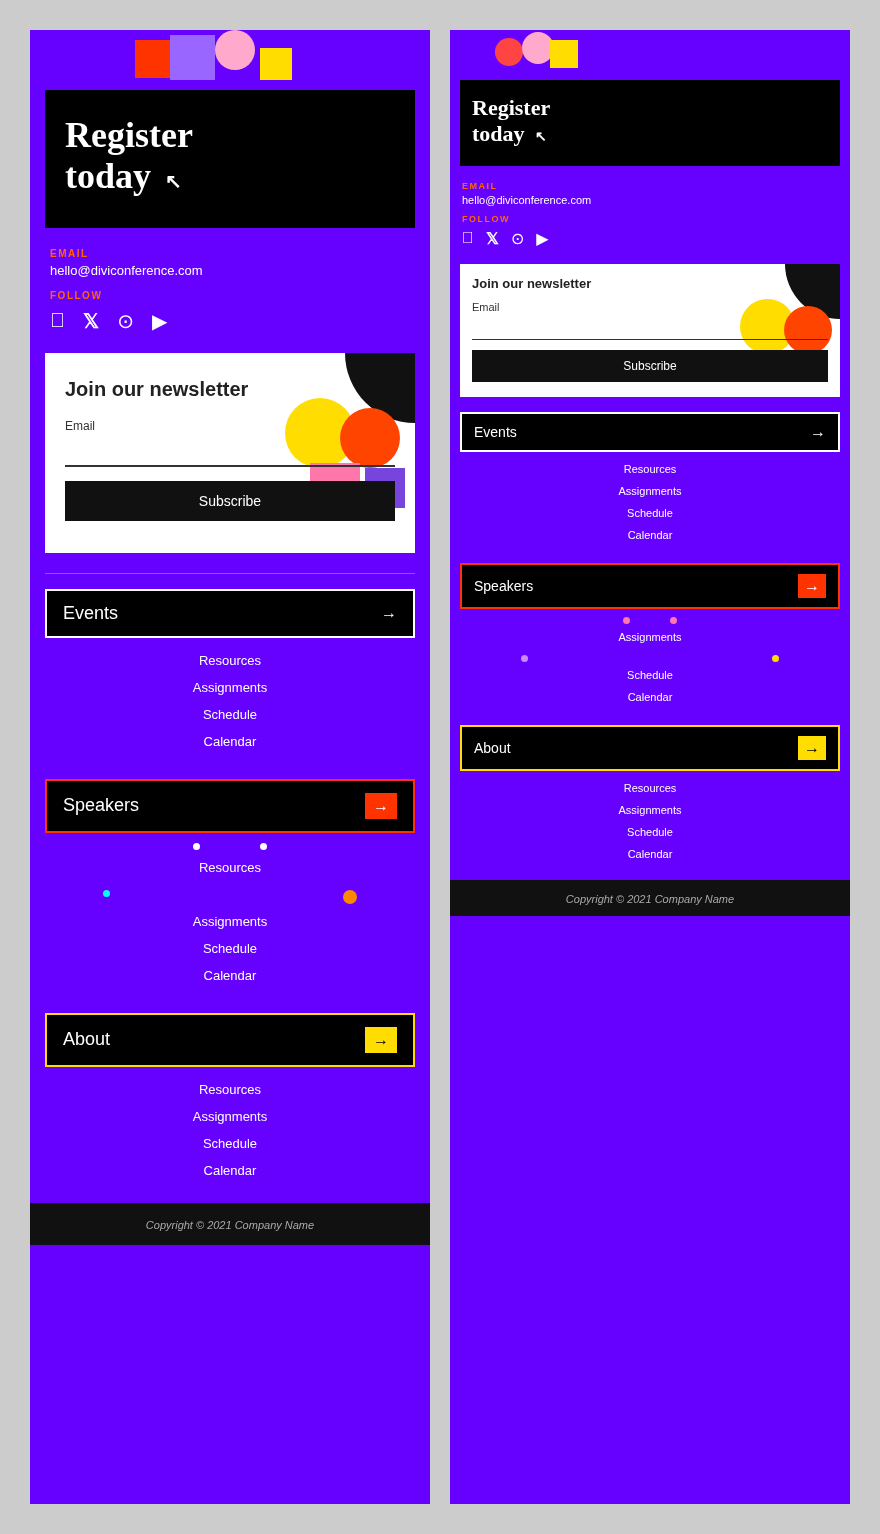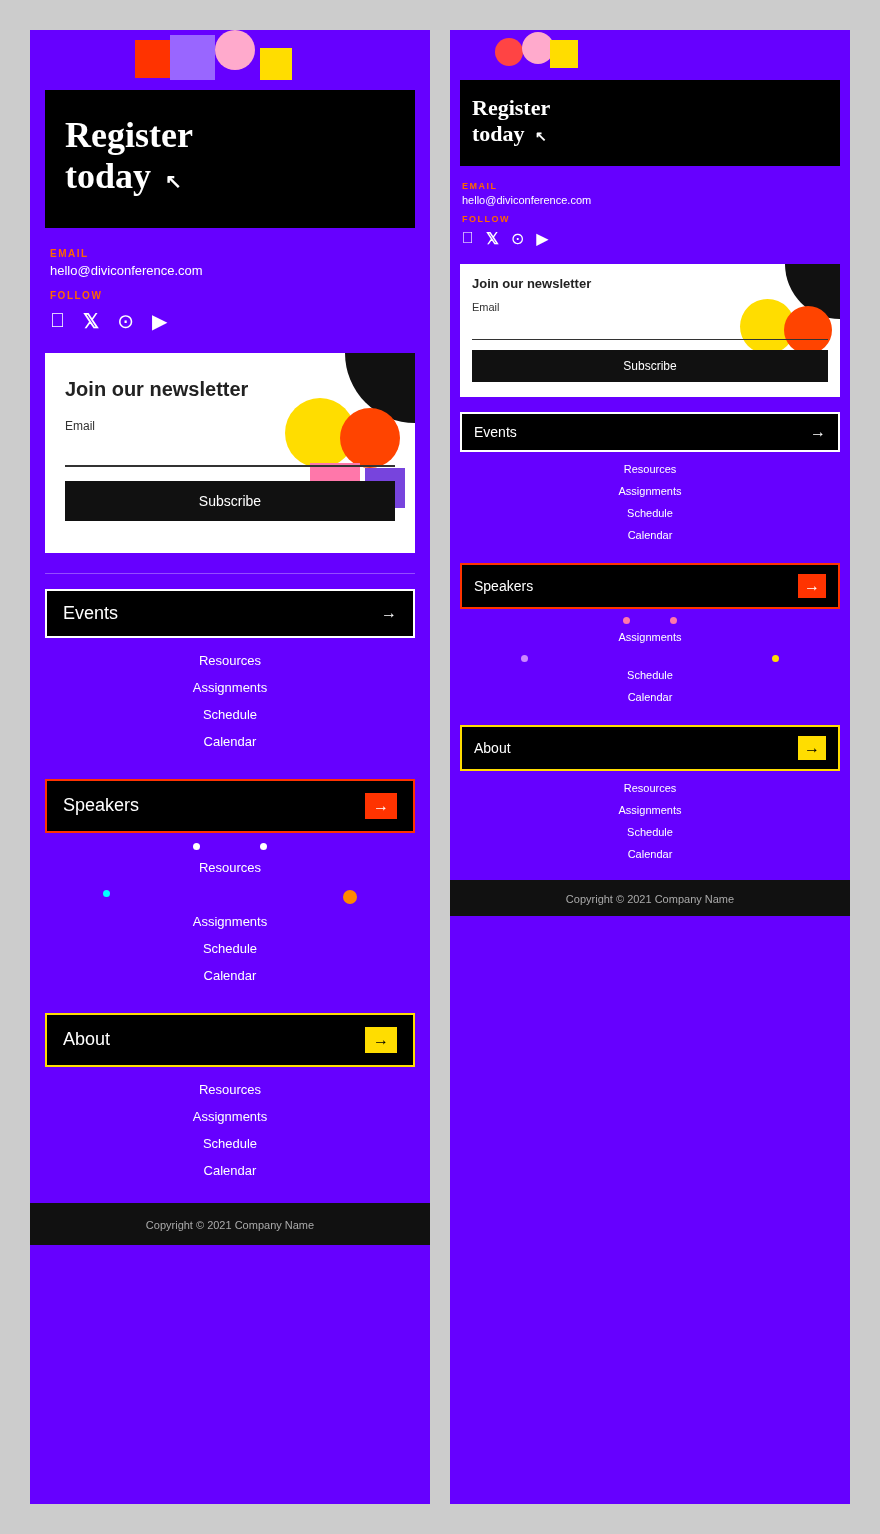--- a/index.html
+++ b/index.html
@@ -326,20 +326,21 @@
     .footer {
       background: #111;
       text-align: center;
       padding: 12px;
       margin-top: 10px;
     }
 
     .footer-text {
       color: #aaa;
       font-size: 11px;
+      font-style: italic;
     }
 
     
     .contact-section-sm {
       padding: 3px 12px 8px 12px;
     }
     .contact-section-sm .label {
       color: #ff6600;
       font-size: 9px;
       font-weight: bold;

